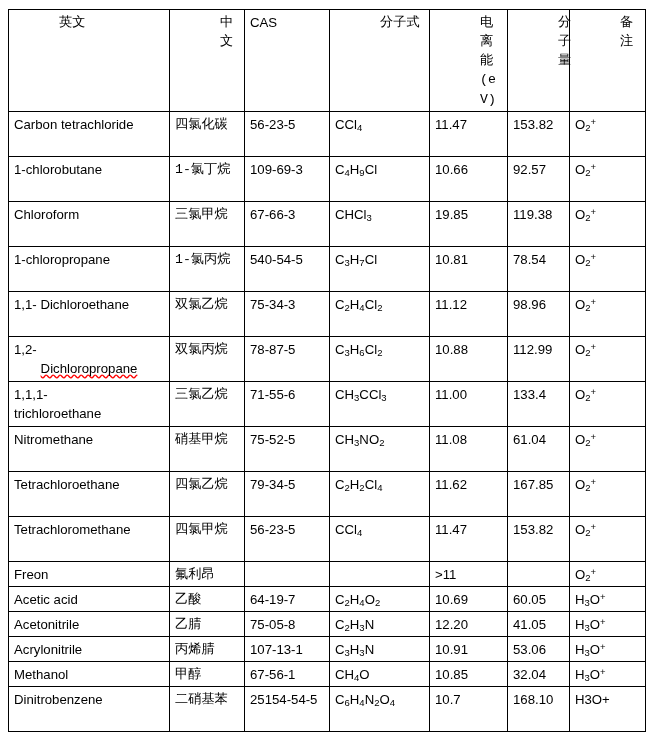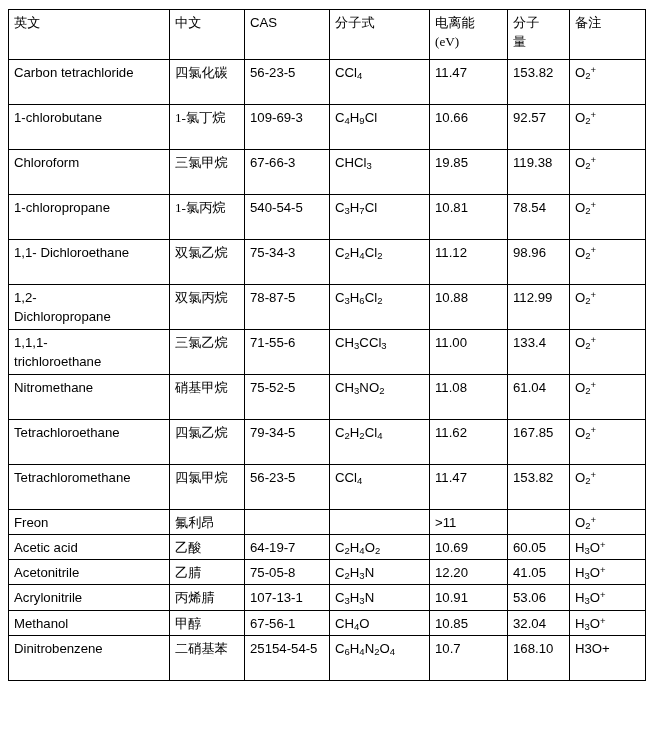--- a/index.html
+++ b/index.html
@@ -62,28 +62,30 @@
   
   tr.short td { height: 17px; }
 
   sub, sup {
     font-size: 9.5px;
     line-height: 0;
   }
   sub { vertical-align: -0.22em; }
   sup { vertical-align: 0.42em; }
 
-  .cn { font-family: Liberation Serif, serif; }
+  .cn { font-family: Liberation Mono, monospace; margin-left: 45px; }
 
   
   .spell {
+    text-decoration: underline;
     text-decoration-color: #ff0000;
     text-decoration-style: wavy;
     text-decoration-skip-ink: none;
     text-underline-offset: 1px;
+    text-align: center;
   }
 </style>
 </head>
 <body>
 
 <div id="sheet">
   <table class="chem-table">
     <colgroup>
       <col class="c-en">
         <col class="c-cn">

